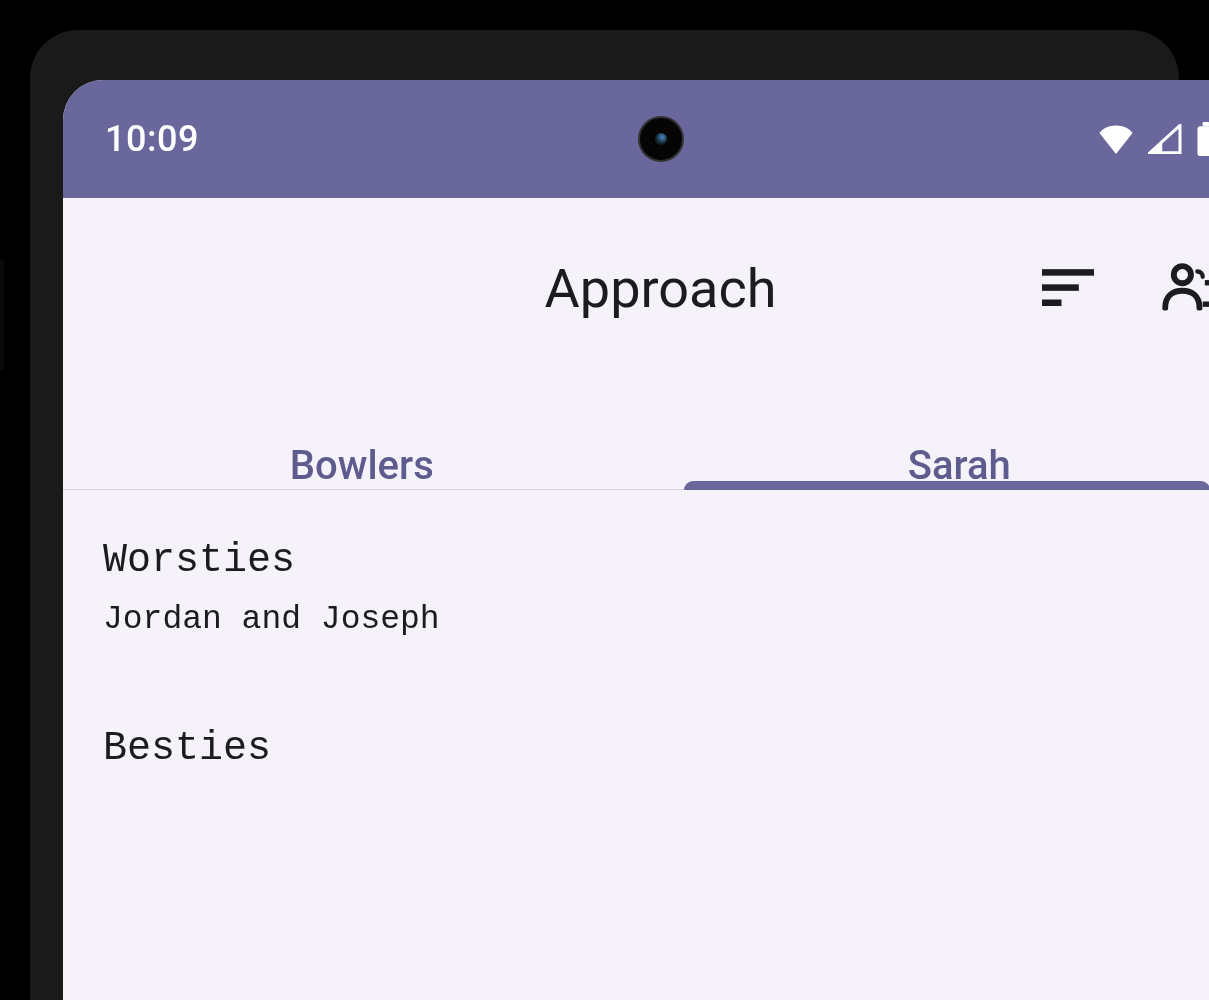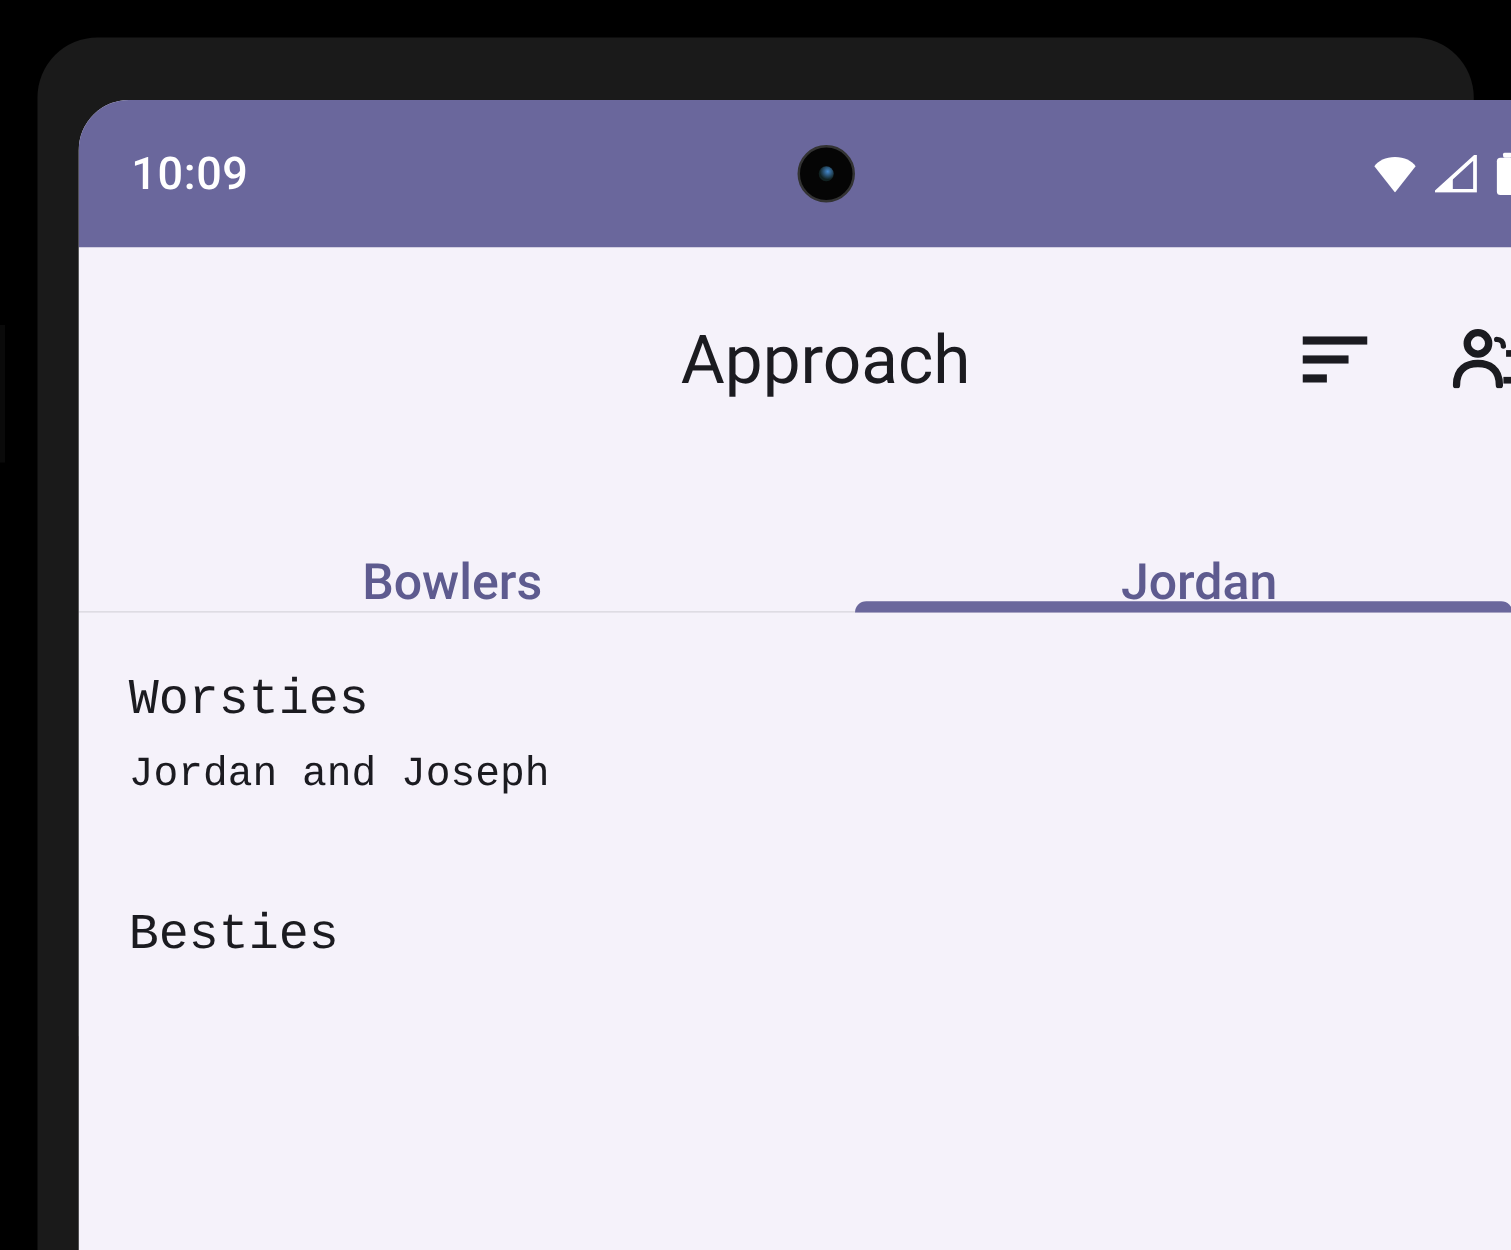--- a/index.html
+++ b/index.html
@@ -236,21 +236,21 @@
           </span>
         </button>
       </div>
     </div>
 
     <div class="tab-bar">
       <div class="tab">
         <span>Bowlers</span>
       </div>
       <div class="tab">
-        <span>Jordan</span>
+        <span>Sarah</span>
       </div>
       <div class="tab-indicator"></div>
     </div>
 
     <div class="content">
       <div class="list-item">
         <div class="team-name">Worsties</div>
         <div class="team-members">Jordan and Joseph</div>
       </div>
       <div class="list-item">

